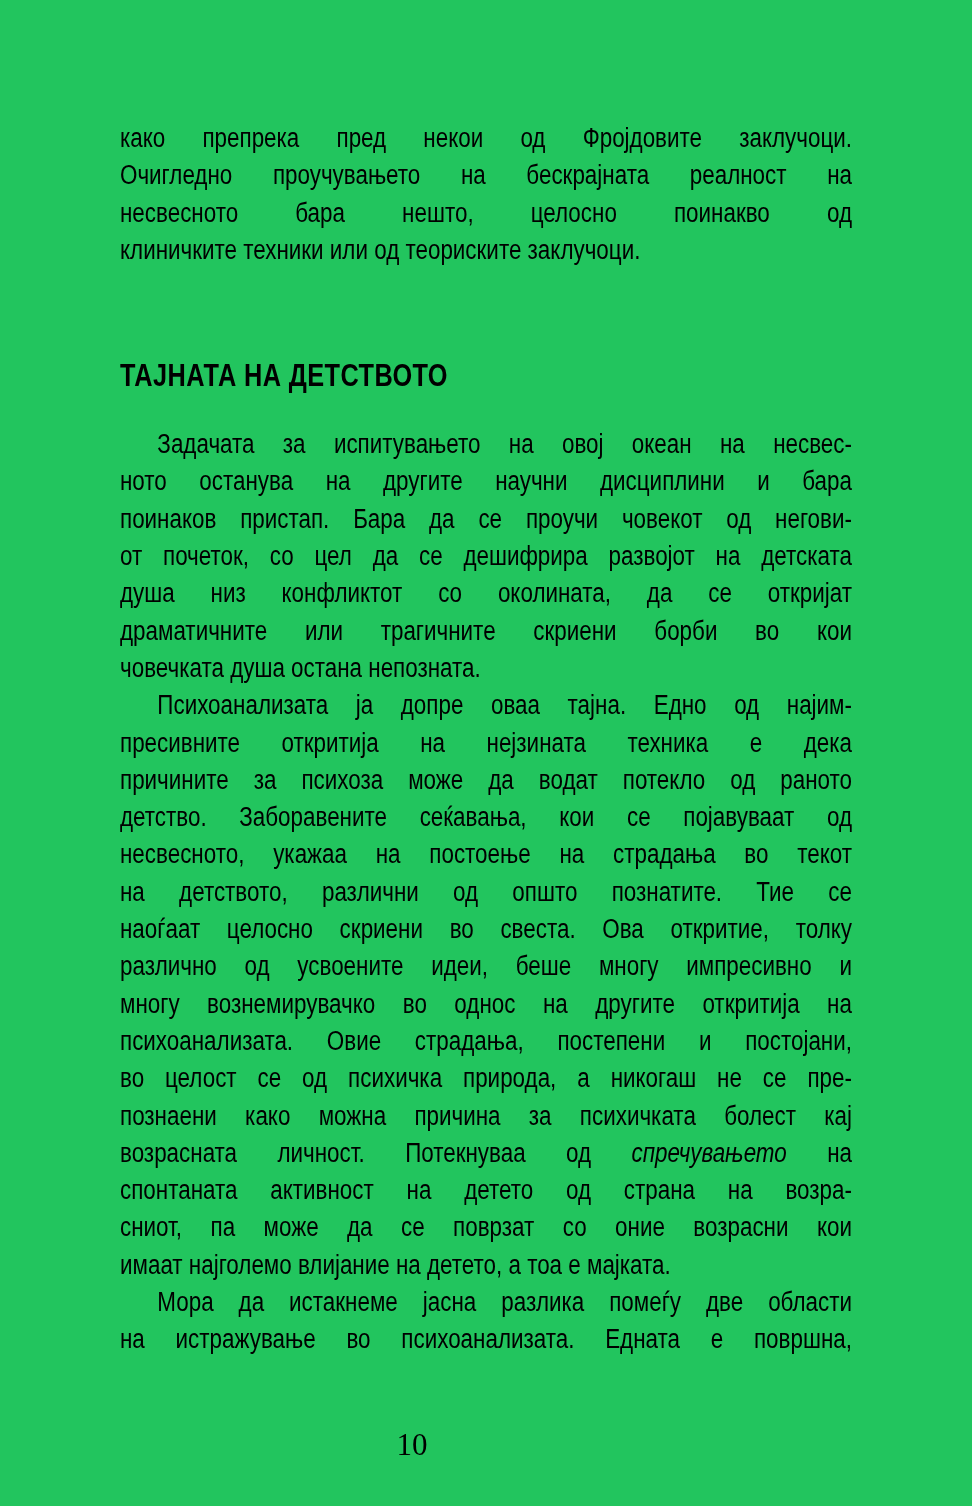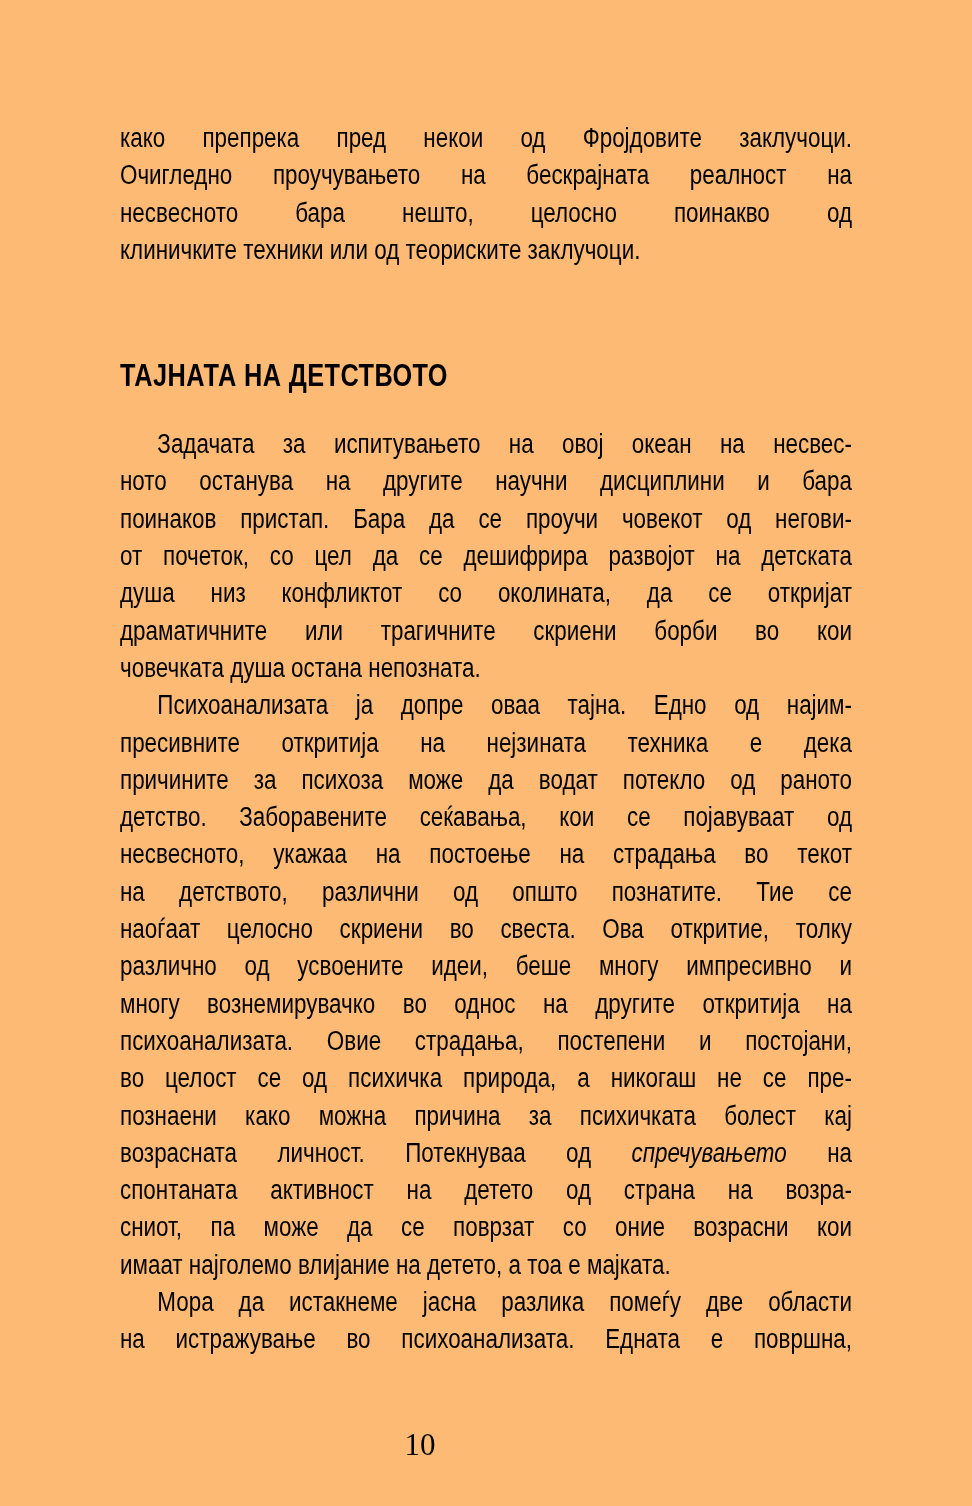--- a/index.html
+++ b/index.html
@@ -5,21 +5,21 @@
   html, body { margin: 0; padding: 0; }
   body {
     width: 972px; height: 1506px;
     background: #ffffff;
     font-family: "Liberation Sans", sans-serif;
     color: #000000;
   }
   .page {
     position: relative;
     width: 972px; height: 1506px;
-    background: #fdba74;
+    background: #22c55e;
     overflow: hidden;
   }
   
   .textblock {
     position: absolute;
     left: 120px; top: 120px;
     width: 882px;
     transform: scaleX(0.8299);
     transform-origin: 0 0;
   }
@@ -38,21 +38,21 @@
   .heading {
     font-size: 30.5px;
     font-weight: bold;
     line-height: 40px;
     margin: 86px 0 31px 0;
     text-align: left;
     letter-spacing: 0.5px;
   }
   .pagenum {
     position: absolute;
-    left: 8px; top: 1427px;
+    left: 0; top: 1427px;
     width: 824px;
     text-align: center;
     font-family: "Liberation Serif", serif;
     font-size: 31px;
     color: #000000;
   }
 </style>
 </head>
 <body>
 

